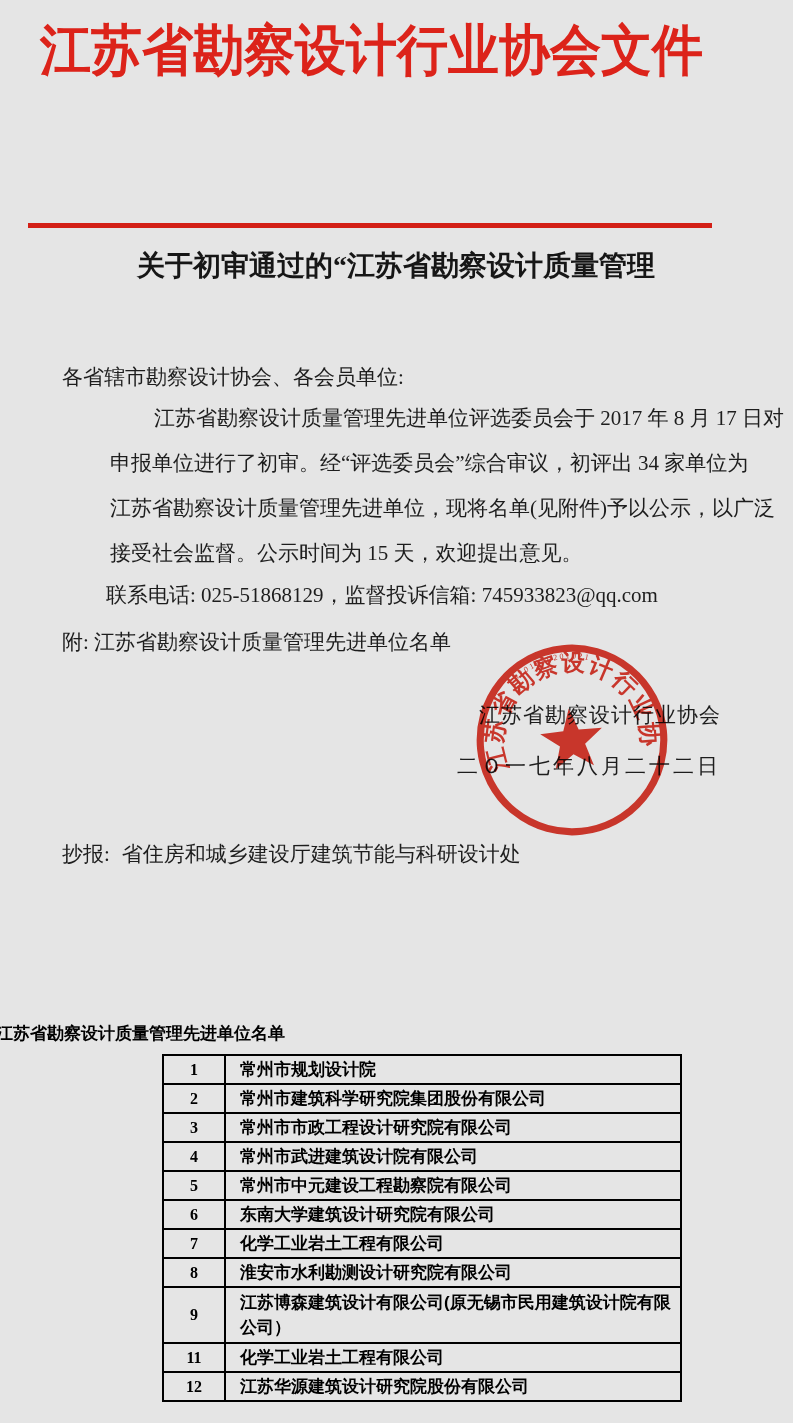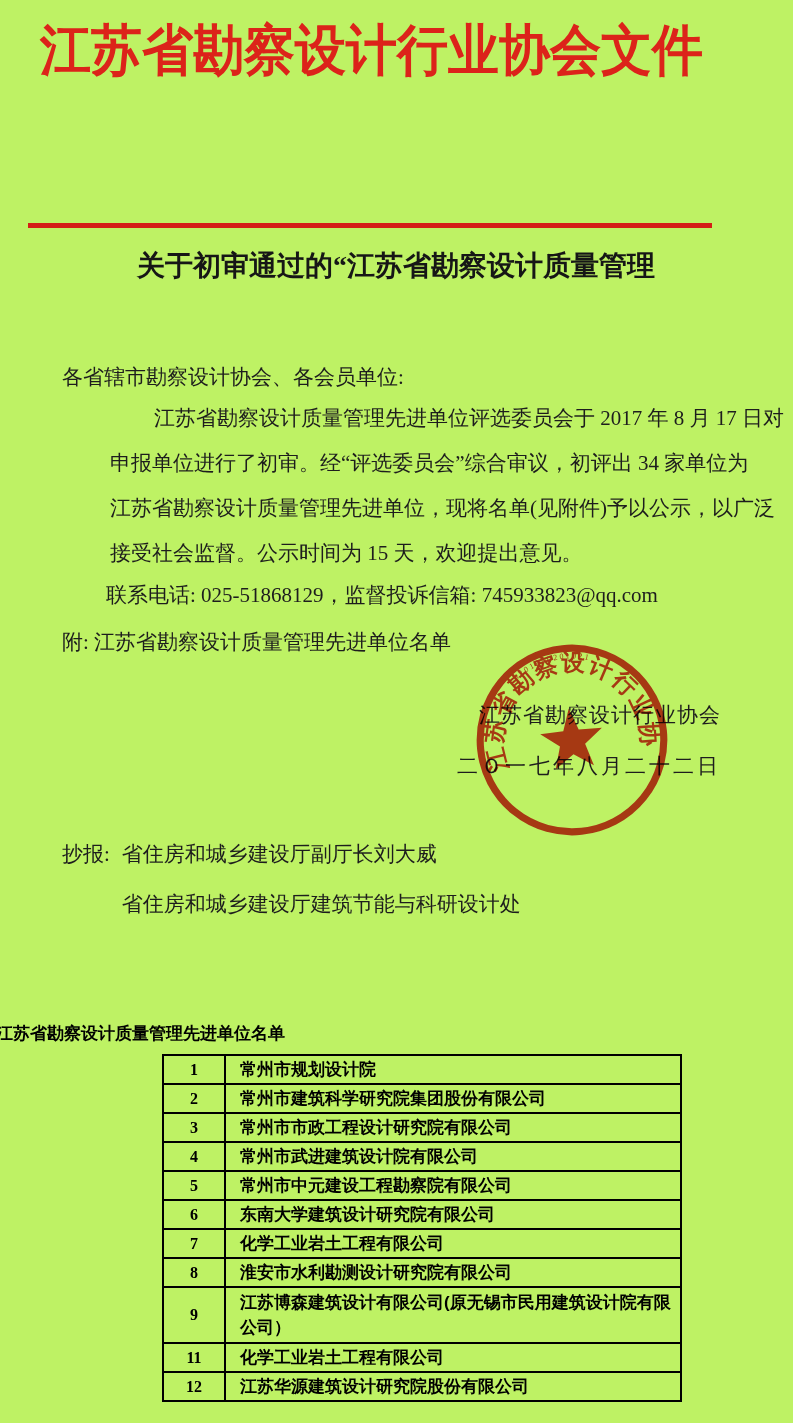--- a/index.html
+++ b/index.html
@@ -1,19 +1,19 @@
 <!DOCTYPE html>
 <html><head>
 <meta charset="utf-8">
 <style>
   html,body{margin:0;padding:0;background:#fff;}
   #page{
     position:relative;
     width:793px;height:1423px;
-    background:#bef264;
+    background:#e5e5e5;
     overflow:hidden;
     font-family:"Liberation Serif", serif;
     color:#1f1f1f;
   }
   .abs{position:absolute;}
 
   
   #red-head{
     left:40px;top:14px;width:713px;
     font-family:"Liberation Sans", sans-serif;
@@ -137,21 +137,20 @@
     </text>
     <text fill="#dd2b1e" font-size="8" letter-spacing="2">
       <textPath href="#codeArc" startOffset="4"><tspan id="seal-code-tspan">3201880201021</tspan></textPath>
     </text>
   </svg>
 
   <div id="cc-block" class="abs bodytext">
     <div id="cc-row">
       <div id="cc-label">抄报:</div>
       <div id="cc-lines">
-          <div class="cc-line">省住房和城乡建设厅副厅长刘大威</div>
           <div class="cc-line">省住房和城乡建设厅建筑节能与科研设计处</div>
         </div>
     </div>
   </div>
 
   <div id="attachment-heading" class="abs">江苏省勘察设计质量管理先进单位名单</div>
 
   <table id="units-table" class="abs">
     <tbody>
         <tr class="unit-row">

